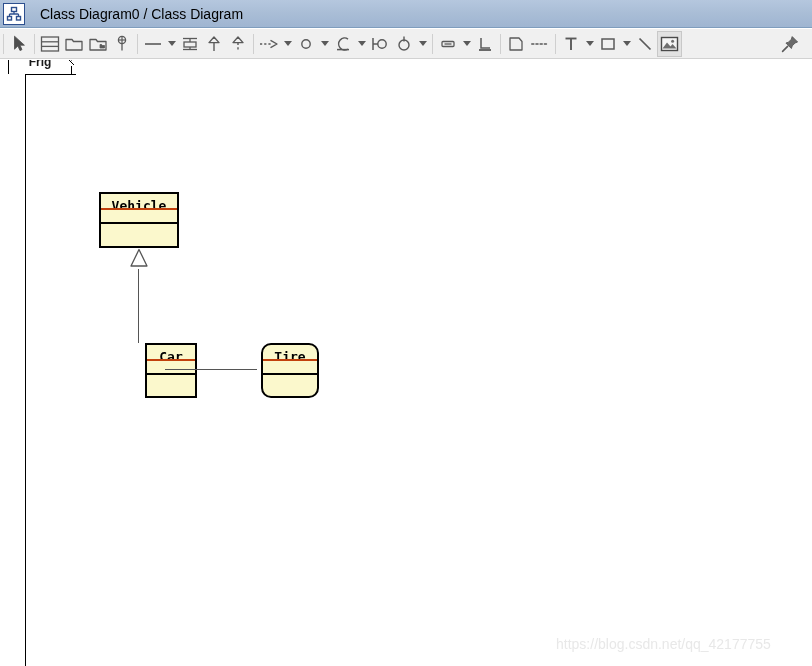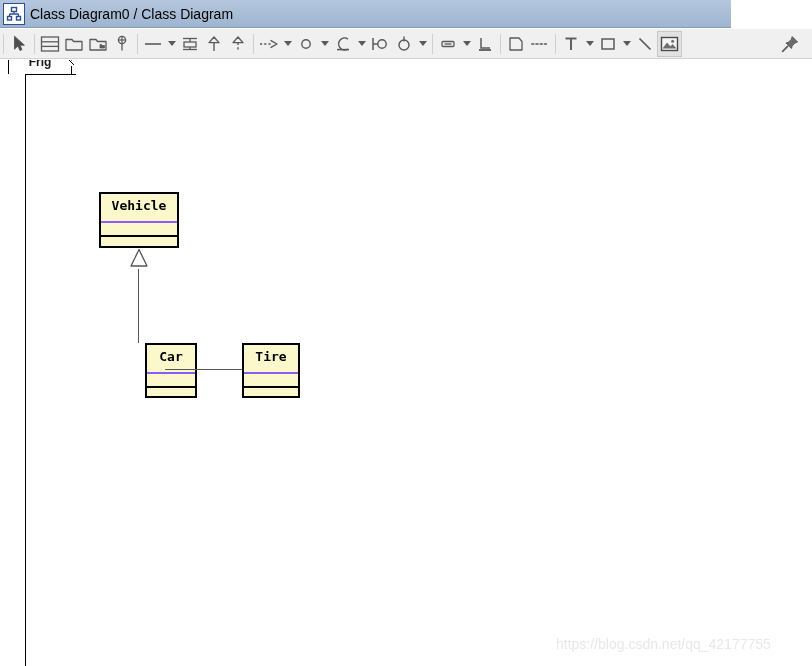--- a/index.html
+++ b/index.html
@@ -12,26 +12,27 @@
     background: #ffffff;
     font-family: "Liberation Sans", sans-serif;
     overflow: hidden;
     position: relative;
   }
 
   
   #title-bar {
     position: absolute;
     left: 0; top: 0;
-    width: 731px; height: 28px;
+    width: 812px; height: 28px;
     background: linear-gradient(to bottom, #b5c7de 0%, #a9bdd6 50%, #9fb5d1 100%);
     border-bottom: 1px solid #7f9dbd;
     display: flex;
     align-items: center;
     box-sizing: border-box;
+    gap: 10px;
   }
   #title-bar-icon {
     width: 20px; height: 20px;
     margin-left: 3px; margin-right: 5px;
     background: #ffffff;
     border: 1px solid #2d4f8e;
     display: flex; align-items: center; justify-content: center;
     flex: none;
   }
   #title-bar-text {
@@ -130,28 +131,28 @@
   }
 
   
   .uml-class {
     position: absolute;
     background: #fbf8cc;
     border: 2px solid #000000;
     box-sizing: border-box;
   }
   .uml-class-name {
-    height: 29px;
+    height: 16px;
     line-height: 24px;
     text-align: center;
     font-family: "DejaVu Sans Mono", monospace;
     font-size: 13px;
     font-weight: bold;
     color: #000000;
-    border-bottom: 2px solid #8b5cf6;
+    border-bottom: 2px solid #c2410c;
     box-sizing: border-box;
     white-space: nowrap;
     overflow: hidden;
   }
   .uml-class-attrs {
     height: 14px;
     border-bottom: 2px solid #000000;
     box-sizing: border-box;
   }
   .uml-class-ops {
@@ -437,21 +438,21 @@
   </div>
 
   <div class="uml-class" style="left:87px; top:269px; width:52px; height:55px;margin-left:32px;">
     <div class="uml-class-name">Car</div>
     <div class="uml-class-attrs"></div>
     <div class="uml-class-ops"></div>
   </div>
 
   <div class="conn-line conn-h" style="left:139px; top:295px; width:92px; height:1px;"></div>
 
-  <div class="uml-class" style="left:216px; top:269px; width:58px; height:55px;">
+  <div class="uml-class" style="left:235px; top:269px; width:58px; height:55px;border-radius:10px;">
     <div class="uml-class-name">Tire</div>
     <div class="uml-class-attrs"></div>
     <div class="uml-class-ops"></div>
   </div>
 
 </div>
 
 <div id="watermark">https://blog.csdn.net/qq_42177755</div>
 
 </body></html>

